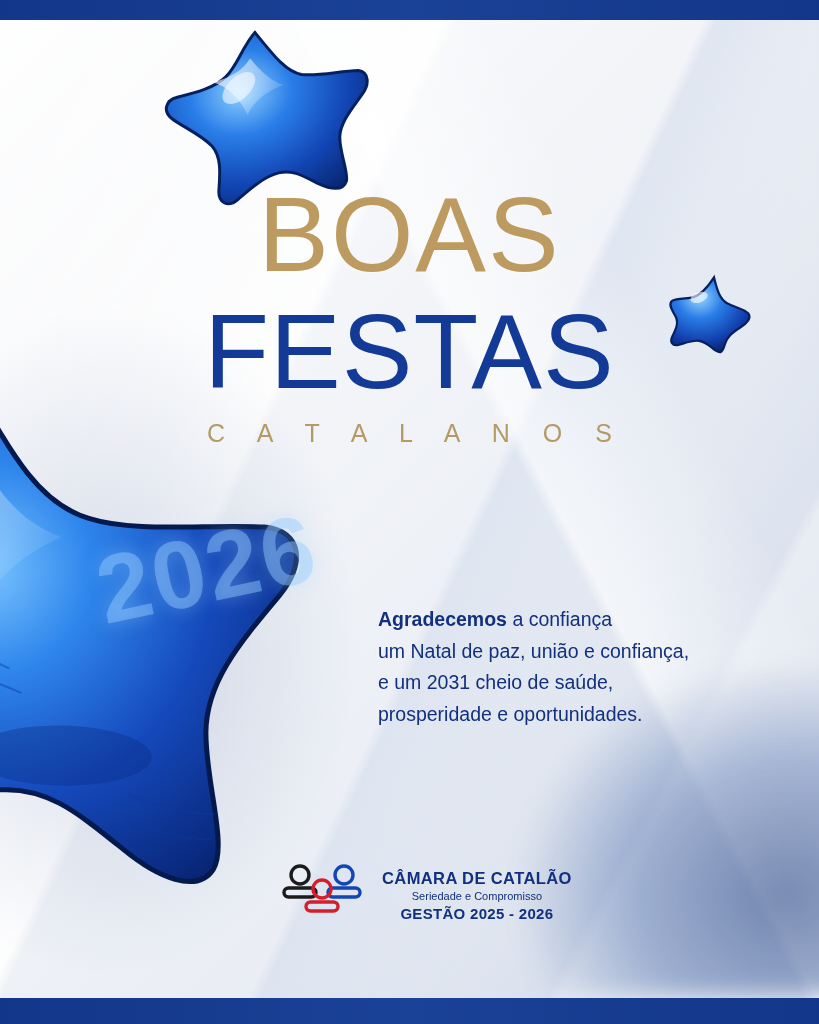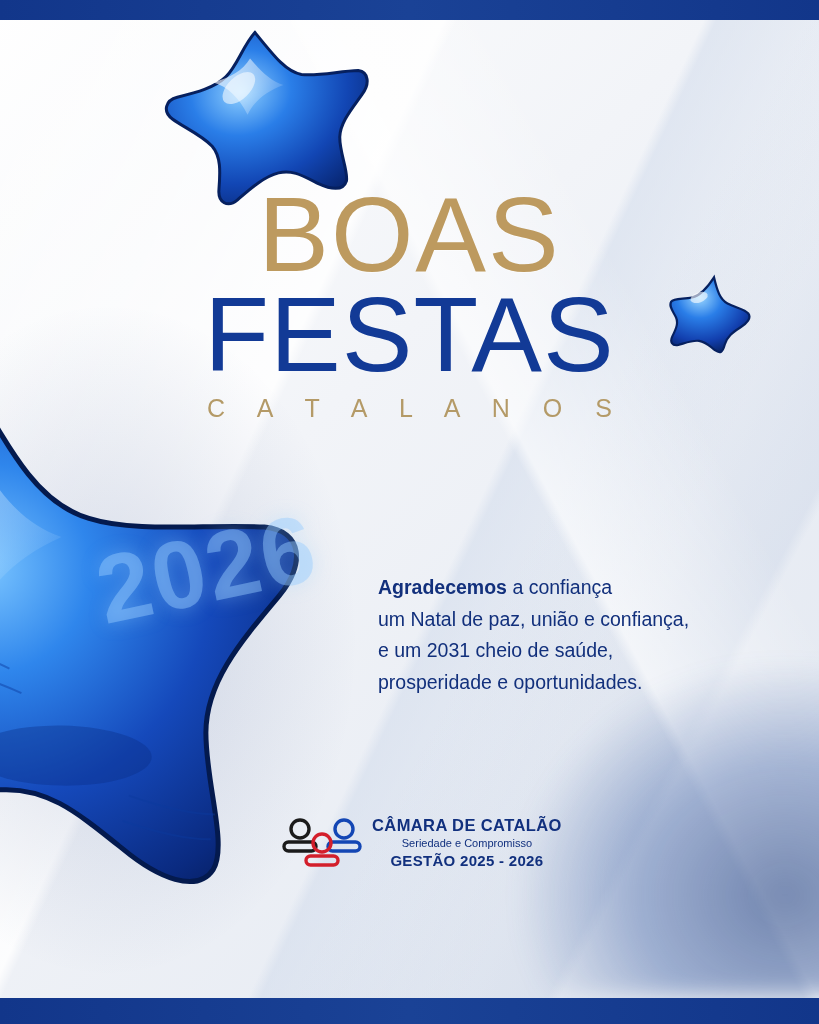--- a/index.html
+++ b/index.html
@@ -86,52 +86,52 @@
     margin: 0;
     text-shadow: 0 1px 0 rgba(255,255,255,0.5);
   }
   .line-festas {
     font-family: "Liberation Sans", sans-serif;
     font-size: 106px;
     letter-spacing: 1px;
     font-weight: 400;
     color: #123a96;
     line-height: 0.96;
-    margin: 0;
+    margin: 17px;
   }
   .line-catalanos {
     margin-top: 9px;
     font-size: 25px;
     letter-spacing: 13px;
     color: #b49a67;
     font-weight: 400;
     padding-left: 13px;
   }
 
   
   .message {
     position: absolute;
     left: 378px;
-    top: 572px;
+    top: 604px;
     width: 400px;
     color: #12307c;
     font-size: 19.5px;
     line-height: 1.62;
     z-index: 6;
   }
   .message .strong { font-weight: bold; }
 
   
   .logo-block {
     position: absolute;
     left: 276px;
-    top: 816px;
+    top: 862px;
     display: flex;
-    align-items: flex-start;
-    gap: 4px;
+    align-items: flex-end;
+    gap: 14px;
     z-index: 7;
   }
   .logo-mark { width: 92px; height: 60px; }
   .logo-text { color: #0f2f7f; }
   .logo-title {
     font-size: 16.5px;
     font-weight: bold;
     letter-spacing: 0.4px;
     color: #11307e;
   }

